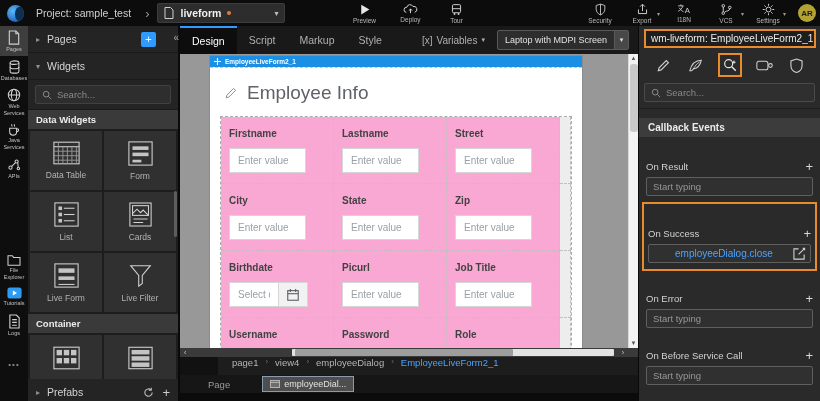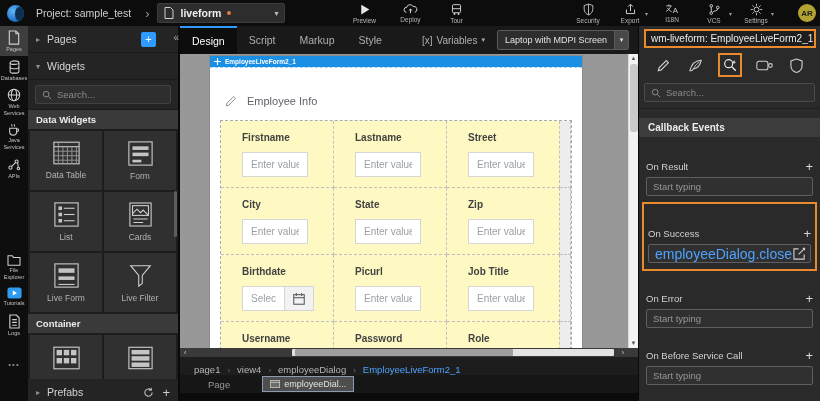--- a/index.html
+++ b/index.html
@@ -16,21 +16,21 @@
   .page-selector { display:flex; align-items:center; gap:6px; background:#2d2d2d; border:1px solid #3d3d3d; height:20px; width:128px; padding:0 6px; border-radius:2px; }
   .page-selector .pname { color:#f0f0f0; font-size:10.5px; font-weight:bold; }
   .page-selector .dot { width:4px; height:4px; border-radius:50%; background:#e07b39; }
   .page-selector .caret { margin-left:auto; color:#bdbdbd; font-size:8px; }
   .tb-actions { display:flex; gap:12px; margin-left:62px; }
   .tb-action { display:flex; flex-direction:column; align-items:center; width:34px; cursor:pointer; }
   .tb-action .lbl, .tb-tool .lbl { color:#b8b8b8; font-size:6.5px; margin-top:1px; white-space:nowrap; }
   .tb-right { margin-left:auto; display:flex; gap:10px; align-items:center; padding-right:4px; }
   .tb-tool { display:flex; flex-direction:column; align-items:center; width:32px; cursor:pointer; position:relative; }
   .tb-tool .crt { position:absolute; right:-2px; top:7px; color:#9a9a9a; font-size:6px; }
-  .avatar { width:18px; height:18px; border-radius:50%; background:#b3a332; color:#1c1c1c; font-size:8px; font-weight:bold; display:flex; align-items:center; justify-content:center; margin-left:16px;text-align:center; }
+  .avatar { width:18px; height:18px; border-radius:50%; background:#b3a332; color:#1c1c1c; font-size:8px; font-weight:bold; display:flex; align-items:center; justify-content:center; margin-left:4px;text-align:center; }
   .ic svg { display:block; }
 
   
   .rail { position:absolute; left:0; top:26px; width:28px; height:375px; background:#0e0e0e; display:flex; flex-direction:column; align-items:center; }
   .rail-item { width:28px; padding:4px 0 3px; display:flex; flex-direction:column; align-items:center; cursor:pointer; }
   .rail-item .lbl { color:#c2c2c2; font-size:5.5px; margin-top:1px; text-align:center; line-height:1.2; }
   .rail-item.active { background:#3e3e3e; }
   .rail-item.gap { margin-top:68px; }
   .rail-dots { color:#8a8a8a; font-size:8px; letter-spacing:1px; margin-top:20px; }
 
@@ -67,38 +67,38 @@
   .expand-right { margin-left:auto; color:#cfcfcf; font-size:10px; padding-right:4px; cursor:pointer; }
 
   .canvas { position:relative; flex:0 0 294px; background:#989898; overflow:hidden; }
   .vscroll { position:absolute; right:0; top:0; bottom:0; width:10px; background:#f3f3f3; border-left:1px solid #dcdcdc; }
   .vscroll .arr { color:#555; font-size:6px; text-align:center; height:9px; line-height:9px; }
   .vscroll .thumb { position:absolute; top:10px; left:1px; width:8px; height:68px; background:#c9c9c9; border-radius:3px; }
   .form-wrap { position:absolute; left:30px; top:2px; width:372px; background:#fff; height:400px; box-shadow:0 0 0 1px #8b8b8b; }
   .sel-bar { height:11px; background:#1a8fe3; display:flex; align-items:center; gap:4px; padding-left:4px; }
   .sel-bar .lbl { color:#fff; font-size:6.5px; font-weight:bold; }
   .sel-dash { border-bottom:1px dashed #9fd2f5; }
-  .form-title { display:flex; align-items:center; gap:9px; padding:26px 0 0 14px; color:#5f6368; font-size:11px; }
+  .form-title { display:flex; align-items:center; gap:9px; padding:14px 0 0 14px; color:#5f6368; font-size:19px; }
   .form-grid { margin:12px 10px 0 10px; border:1px solid #ababab; border-style:dashed; display:grid; grid-template-columns:1fr 1fr 1fr 11px; }
-  .fcell { border-right:1px dashed #c0c0c0; border-bottom:1px dashed #c0c0c0; height:67px; padding:11px 10px 0 21px; background:#fef9c3; }
+  .fcell { border-right:1px dashed #c0c0c0; border-bottom:1px dashed #c0c0c0; height:67px; padding:11px 10px 0 8px; background:#f9a8d4; }
   .fcell.sliver { padding:0; background:#ededed; }
   .fcell .flabel { color:#424242; font-size:10px; font-weight:bold; }
   .fcell .finput { margin-top:9px; width:82%; height:25px; border:1px solid #d6d6d6; background:#fff; font-size:10px; color:#757575; padding:0 8px; font-family:"Liberation Sans",sans-serif; }
   .fcell .finput::placeholder { color:#9aa0a6; }
   .date-row { display:flex; margin-top:9px; }
   .date-row .finput { margin-top:0; width:52%; border-right:none; }
   .cal-btn { width:30px; height:25px; background:#f2f2f2; border:1px solid #d6d6d6; display:flex; align-items:center; justify-content:center; cursor:pointer; }
 
   .hscroll { flex:0 0 9px; background:#3a3a3a; position:relative; }
   .hscroll .arrL,.hscroll .arrR { position:absolute; top:0; color:#cfcfcf; font-size:7px; line-height:9px; }
   .hscroll .arrL { left:4px; } .hscroll .arrR { right:14px; }
   .hscroll .track { position:absolute; left:112px; right:24px; top:1px; height:7px; background:#e3e3e3; border-radius:1px; }
   .hscroll .thumb { position:absolute; left:3px; width:218px; top:0; height:7px; background:#9e9e9e; border-radius:1px; }
 
-  .breadcrumbbar { flex:0 0 18px; background:#1d1d1d; display:flex; align-items:flex-end; padding-left:14px; gap:7px; font-size:9.5px; }
+  .breadcrumbbar { flex:0 0 18px; background:#1d1d1d; display:flex; align-items:flex-start; padding-left:14px; gap:7px; font-size:9.5px;margin-left:38px; }
   .bc-item { color:#b5b5b5; cursor:pointer; }
   .bc-item.active { color:#4aa3ff; }
   .bc-sep { color:#6f6f6f; font-size:8px; }
   .tabbar { flex:0 0 18px; background:#161616; display:flex; align-items:center; }
   .tabbar .page-lbl { color:#9a9a9a; font-size:9.5px; margin-left:28px; cursor:pointer; }
   .artifact-tab { margin-left:32px; display:flex; align-items:center; gap:4px; background:#4e4e4e; border:1px solid #8a9bb0; padding:1px 7px; color:#e2e2e2; font-size:9px; cursor:pointer; height:16px; }
   .bottomstrip { flex:1 1 auto; background:#0b0b0b; }
 
   
   .inspector { position:absolute; left:638px; top:26px; width:182px; height:375px; background:#2a2a2a; border-left:1px solid #0a0a0a; }
@@ -111,21 +111,21 @@
   .cb-header { margin-top:9px; background:#3c3c3c; color:#ececec; font-size:10px; font-weight:bold; padding:4px 9px; }
   .events { padding:2px 7px 0; }
   .ev-block { margin-top:6px; }
   .ev-head { display:flex; align-items:center; justify-content:space-between; height:15px;margin-top:20px; }
   .ev-head .lbl { color:#d2d2d2; font-size:9.5px; }
   .ev-head .plus { color:#d8d8d8; font-size:13px; cursor:pointer; line-height:12px; }
   .ev-input { margin-top:3px; height:19px; width:100%; background:#303030; border:1px solid #5f5f5f; border-radius:2px; color:#979797; font-size:9.5px; padding:0 6px; font-family:"Liberation Sans",sans-serif; }
   .ev-input::placeholder { color:#979797; }
   .ev-block.hl { border:2px solid #e98b2d; padding:2px 4px 6px; margin:6px -4px 0; }
   .ev-valuefield { margin-top:3px; height:19px; background:#303030; border:1px solid #5f5f5f; border-radius:2px; display:flex; align-items:center; padding:0 4px 0 6px; }
-  .ev-valuefield .link { color:#4da3ff; font-size:14px; flex:1 1 auto; cursor:pointer; }
+  .ev-valuefield .link { color:#4da3ff; font-size:10px; flex:1 1 auto; cursor:pointer;margin-left:20px; }
   .ev-valuefield .editbtn { cursor:pointer; display:flex; }
 </style>
 </head>
 <body>
 
 <div class="app">
 
   <div class="topbar">
     <div class="logo-box">
         <div class="logo"></div>

